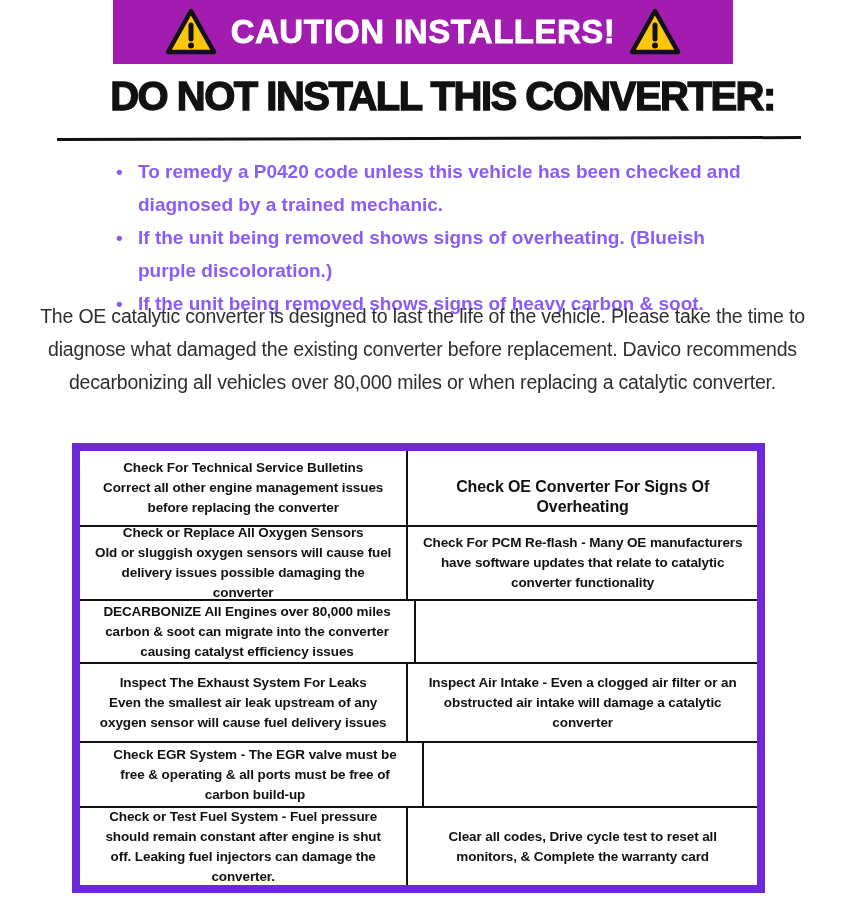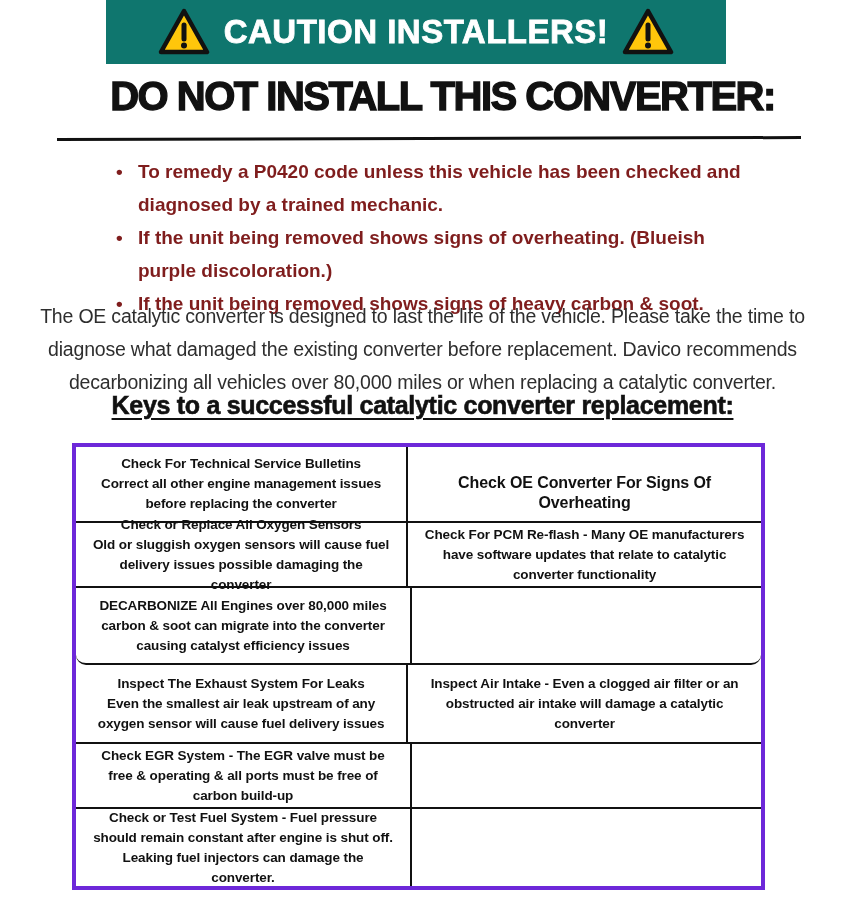--- a/index.html
+++ b/index.html
@@ -13,25 +13,25 @@
     position: relative;
     width: 845px;
     height: 919px;
     background: #ffffff;
     overflow: hidden;
   }
 
   
   .banner {
     position: absolute;
-    left: 106px;
+    left: 113px;
     top: 0;
     width: 620px;
     height: 64px;
-    background: #0f766e;
+    background: #a21caf;
     display: flex;
     align-items: center;
     justify-content: center;
     gap: 14px;
   }
   .banner-text {
     color: #ffffff;
     font-size: 33px;
     font-weight: bold;
     letter-spacing: 0.5px;
@@ -73,21 +73,21 @@
     left: 112px;
     width: 640px;
     list-style: none;
   }
   .warnings-list li {
     position: relative;
     padding-left: 26px;
     font-size: 19px;
     font-weight: bold;
     line-height: 33px;
-    color: #7f1d1d;
+    color: #8b5cf6;
   }
   .warnings-list li::before {
     content: "•";
     position: absolute;
     left: 4px;
     top: 0;
     font-size: 19px;
   }
 
   
@@ -119,21 +119,21 @@
     text-underline-offset: 4px;
     text-decoration-thickness: 2px;
   }
 
   
   .tips-table {
     position: absolute;
     top: 443px;
     left: 72px;
     width: 693px;
-    border: 4px solid #6d28d9;
+    border: 8px solid #6d28d9;
   }
   .trow {
     display: flex;
     border-bottom: 2px solid #111111;
   }
   .trow:last-child { border-bottom: none; }
   .tcell {
     display: flex;
     align-items: center;
     justify-content: center;
@@ -141,24 +141,24 @@
     font-size: 13.5px;
     font-weight: bold;
     line-height: 20px;
     padding: 6px 14px;
     white-space: pre-line;
     letter-spacing: -0.1px;
   }
   .tcell-left  { width: 336px; border-right: 2px solid #111111; }
   .tcell-right { width: 357px; }
   .trow:nth-child(1) { height: 76px; }
-  .trow:nth-child(2) { height: 65px; }
-  .trow:nth-child(3) { height: 77px; border-radius: 10px; }
+  .trow:nth-child(2) { height: 74px; }
+  .trow:nth-child(3) { height: 63px; }
   .trow:nth-child(4) { height: 79px; }
-  .trow:nth-child(5) { height: 65px; }
+  .trow:nth-child(5) { height: 65px; padding-left: 8px; }
   .trow:nth-child(6) { height: 77px; }
   .trow:nth-child(1) .tcell-right { font-size: 16px; margin-top: 17px; }
 </style>
 </head>
 <body>
 
 <div class="page">
 
   <div class="banner">
     <svg class="warn-icon" viewBox="0 0 104 96" aria-hidden="true">
@@ -179,21 +179,20 @@
   <div class="divider"></div>
 
   <ul class="warnings-list">
     <li>To remedy a P0420 code unless this vehicle has been checked and diagnosed by a trained mechanic.</li>
     <li>If the unit being removed shows signs of overheating. (Blueish purple discoloration.)</li>
     <li>If the unit being removed shows signs of heavy carbon &amp; soot.</li>
   </ul>
 
   <p class="intro-paragraph">The OE catalytic converter is designed to last the life of the vehicle. Please take the time to diagnose what damaged the existing converter before replacement. Davico recommends decarbonizing all vehicles over 80,000 miles or when replacing a catalytic converter.</p>
 
-  <div class="keys-heading">Keys to a successful catalytic converter replacement:</div>
 
   <div class="tips-table">
     <div class="trow">
       <div class="tcell tcell-left">Check For Technical Service Bulletins
 Correct all other engine management issues before replacing the converter</div>
       <div class="tcell tcell-right">Check OE Converter For Signs Of Overheating</div>
     </div>
     <div class="trow">
       <div class="tcell tcell-left">Check or Replace All Oxygen Sensors
 Old or sluggish oxygen sensors will cause fuel delivery issues possible damaging the converter</div>
@@ -205,16 +204,17 @@
     <div class="trow">
       <div class="tcell tcell-left">Inspect The Exhaust System For Leaks
 Even the smallest air leak upstream of any oxygen sensor will cause fuel delivery issues</div>
       <div class="tcell tcell-right">Inspect Air Intake - Even a clogged air filter or an obstructed air intake will damage a catalytic converter</div>
     </div>
     <div class="trow">
       <div class="tcell tcell-left">Check EGR System - The EGR valve must be free &amp; operating &amp; all ports must be free of carbon build-up</div>
     </div>
     <div class="trow">
       <div class="tcell tcell-left">Check or Test Fuel System - Fuel pressure should remain constant after engine is shut off.  Leaking fuel injectors can damage the converter.</div>
+      <div class="tcell tcell-right">Clear all codes,  Drive cycle test to reset all monitors, &amp; Complete the warranty card</div>
     </div>
   </div>
 
 </div>
 
 </body></html>

